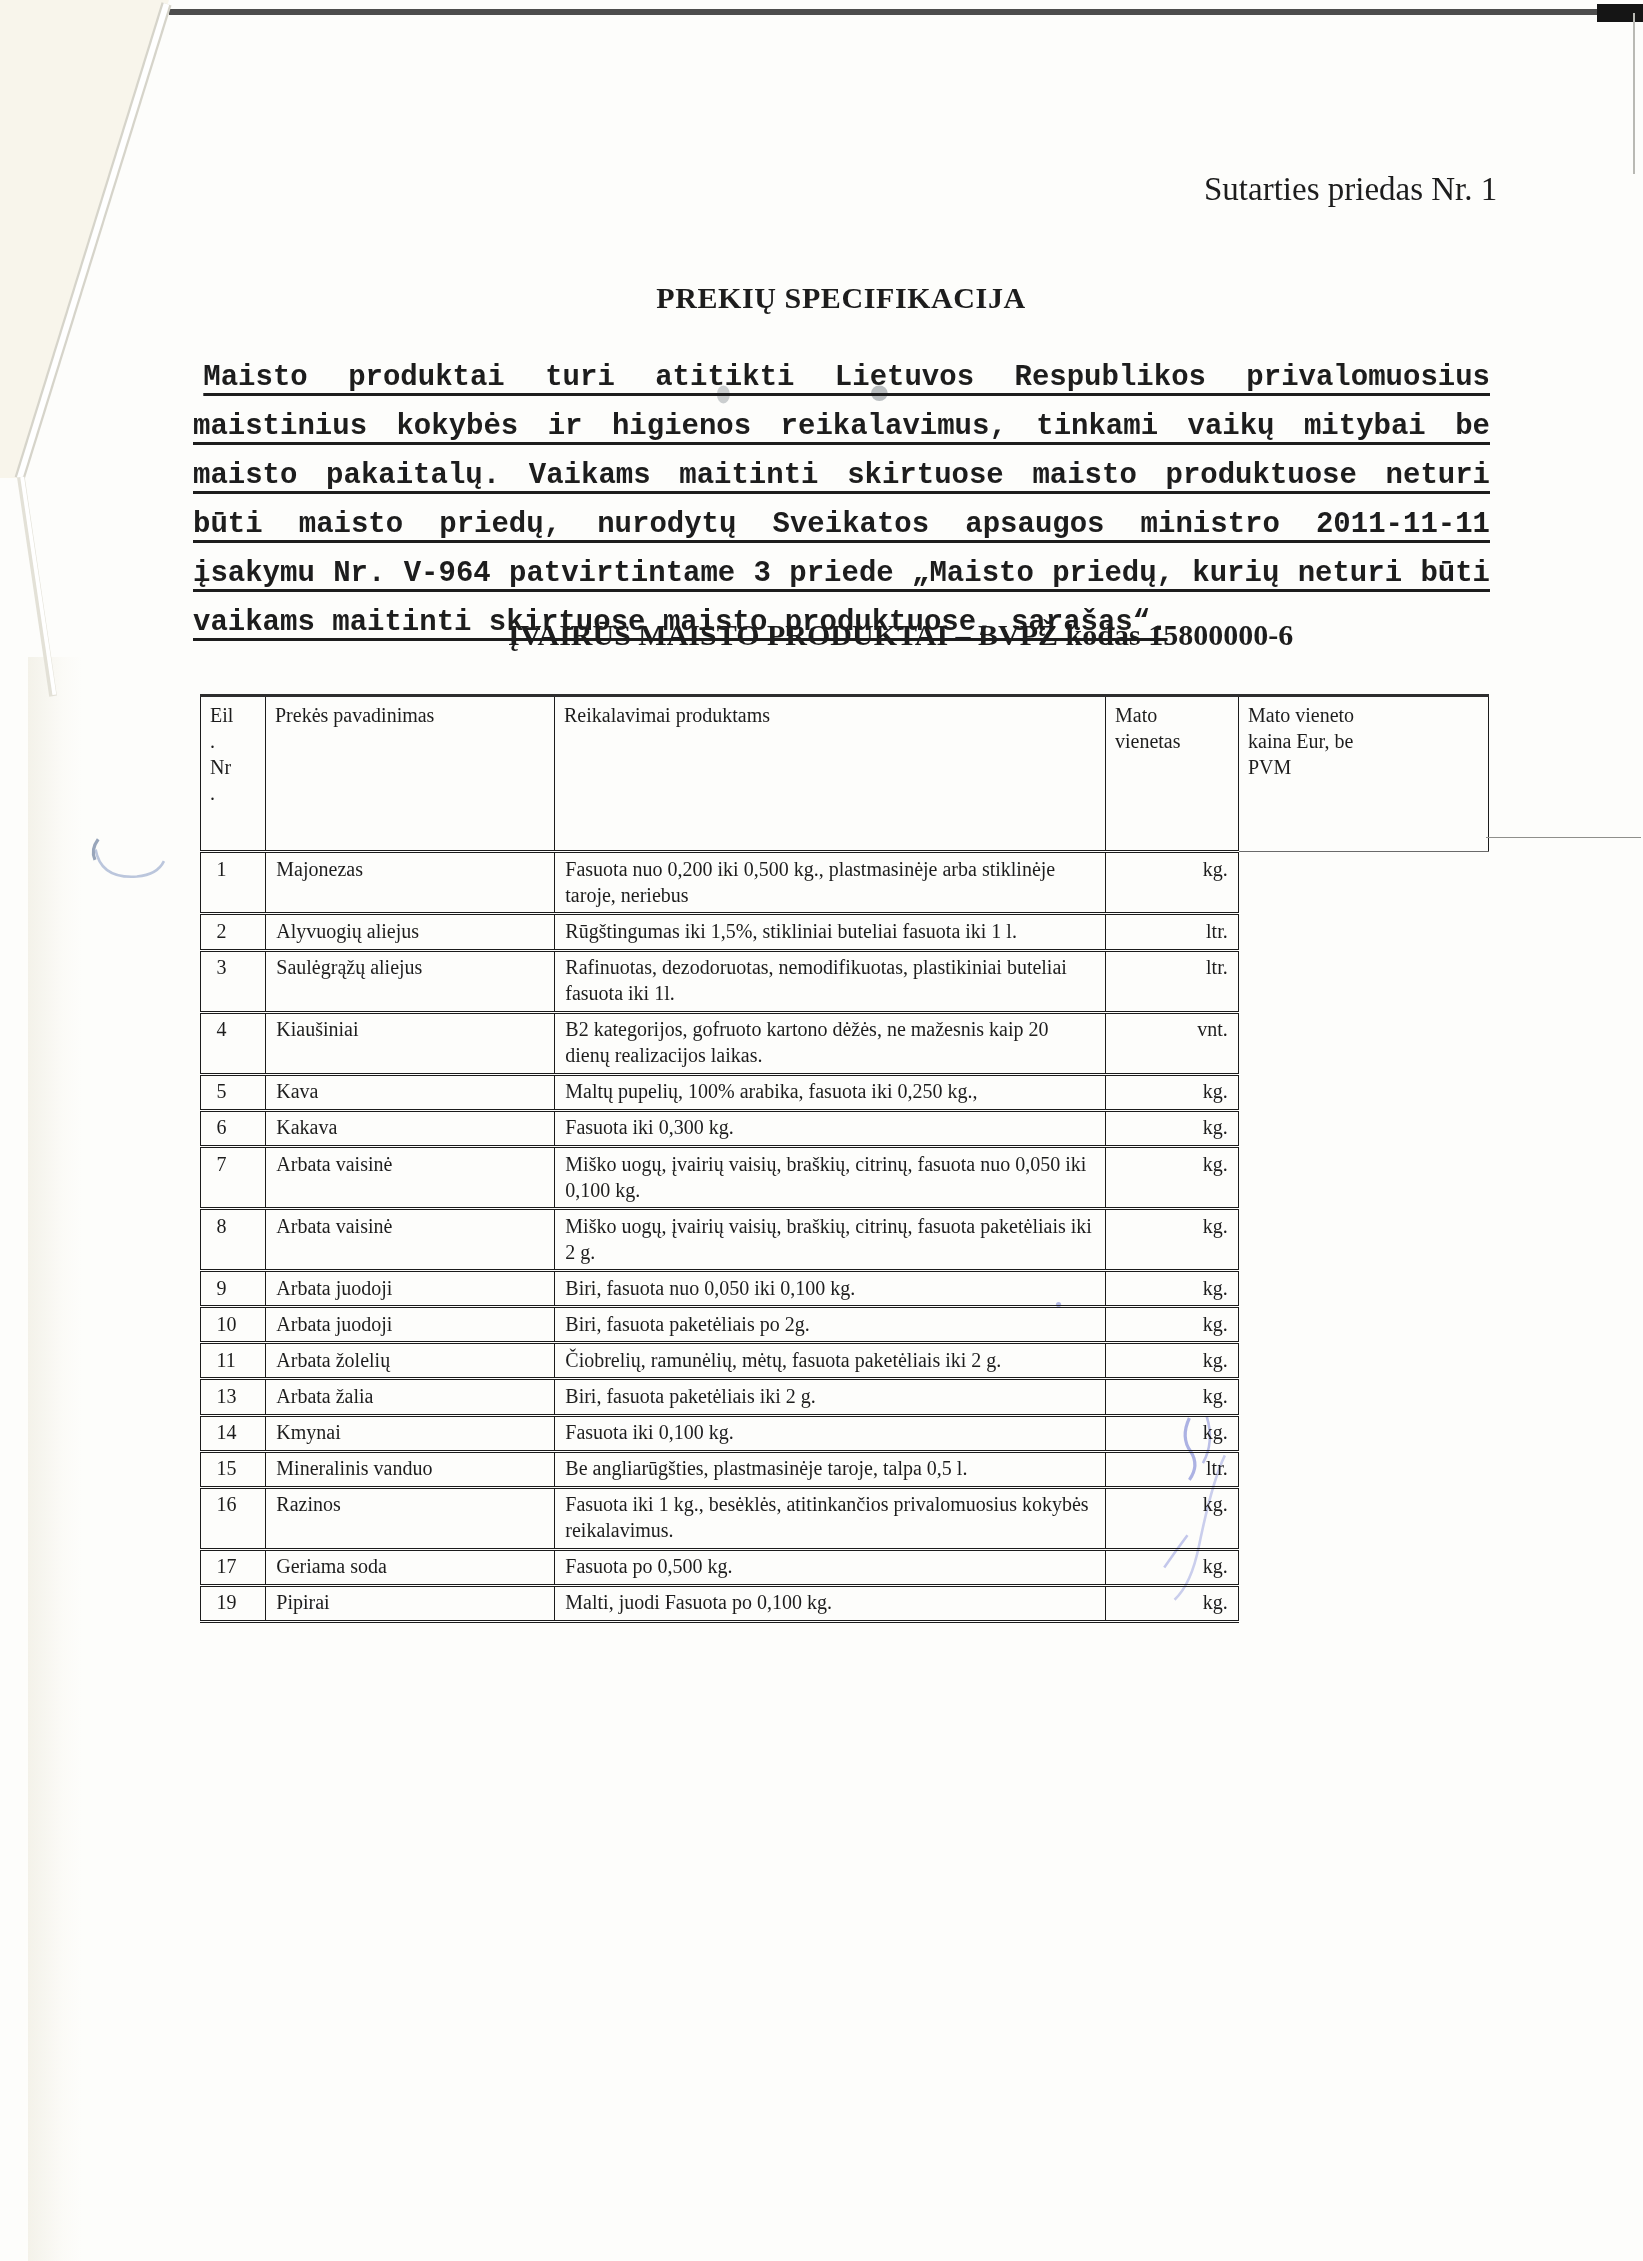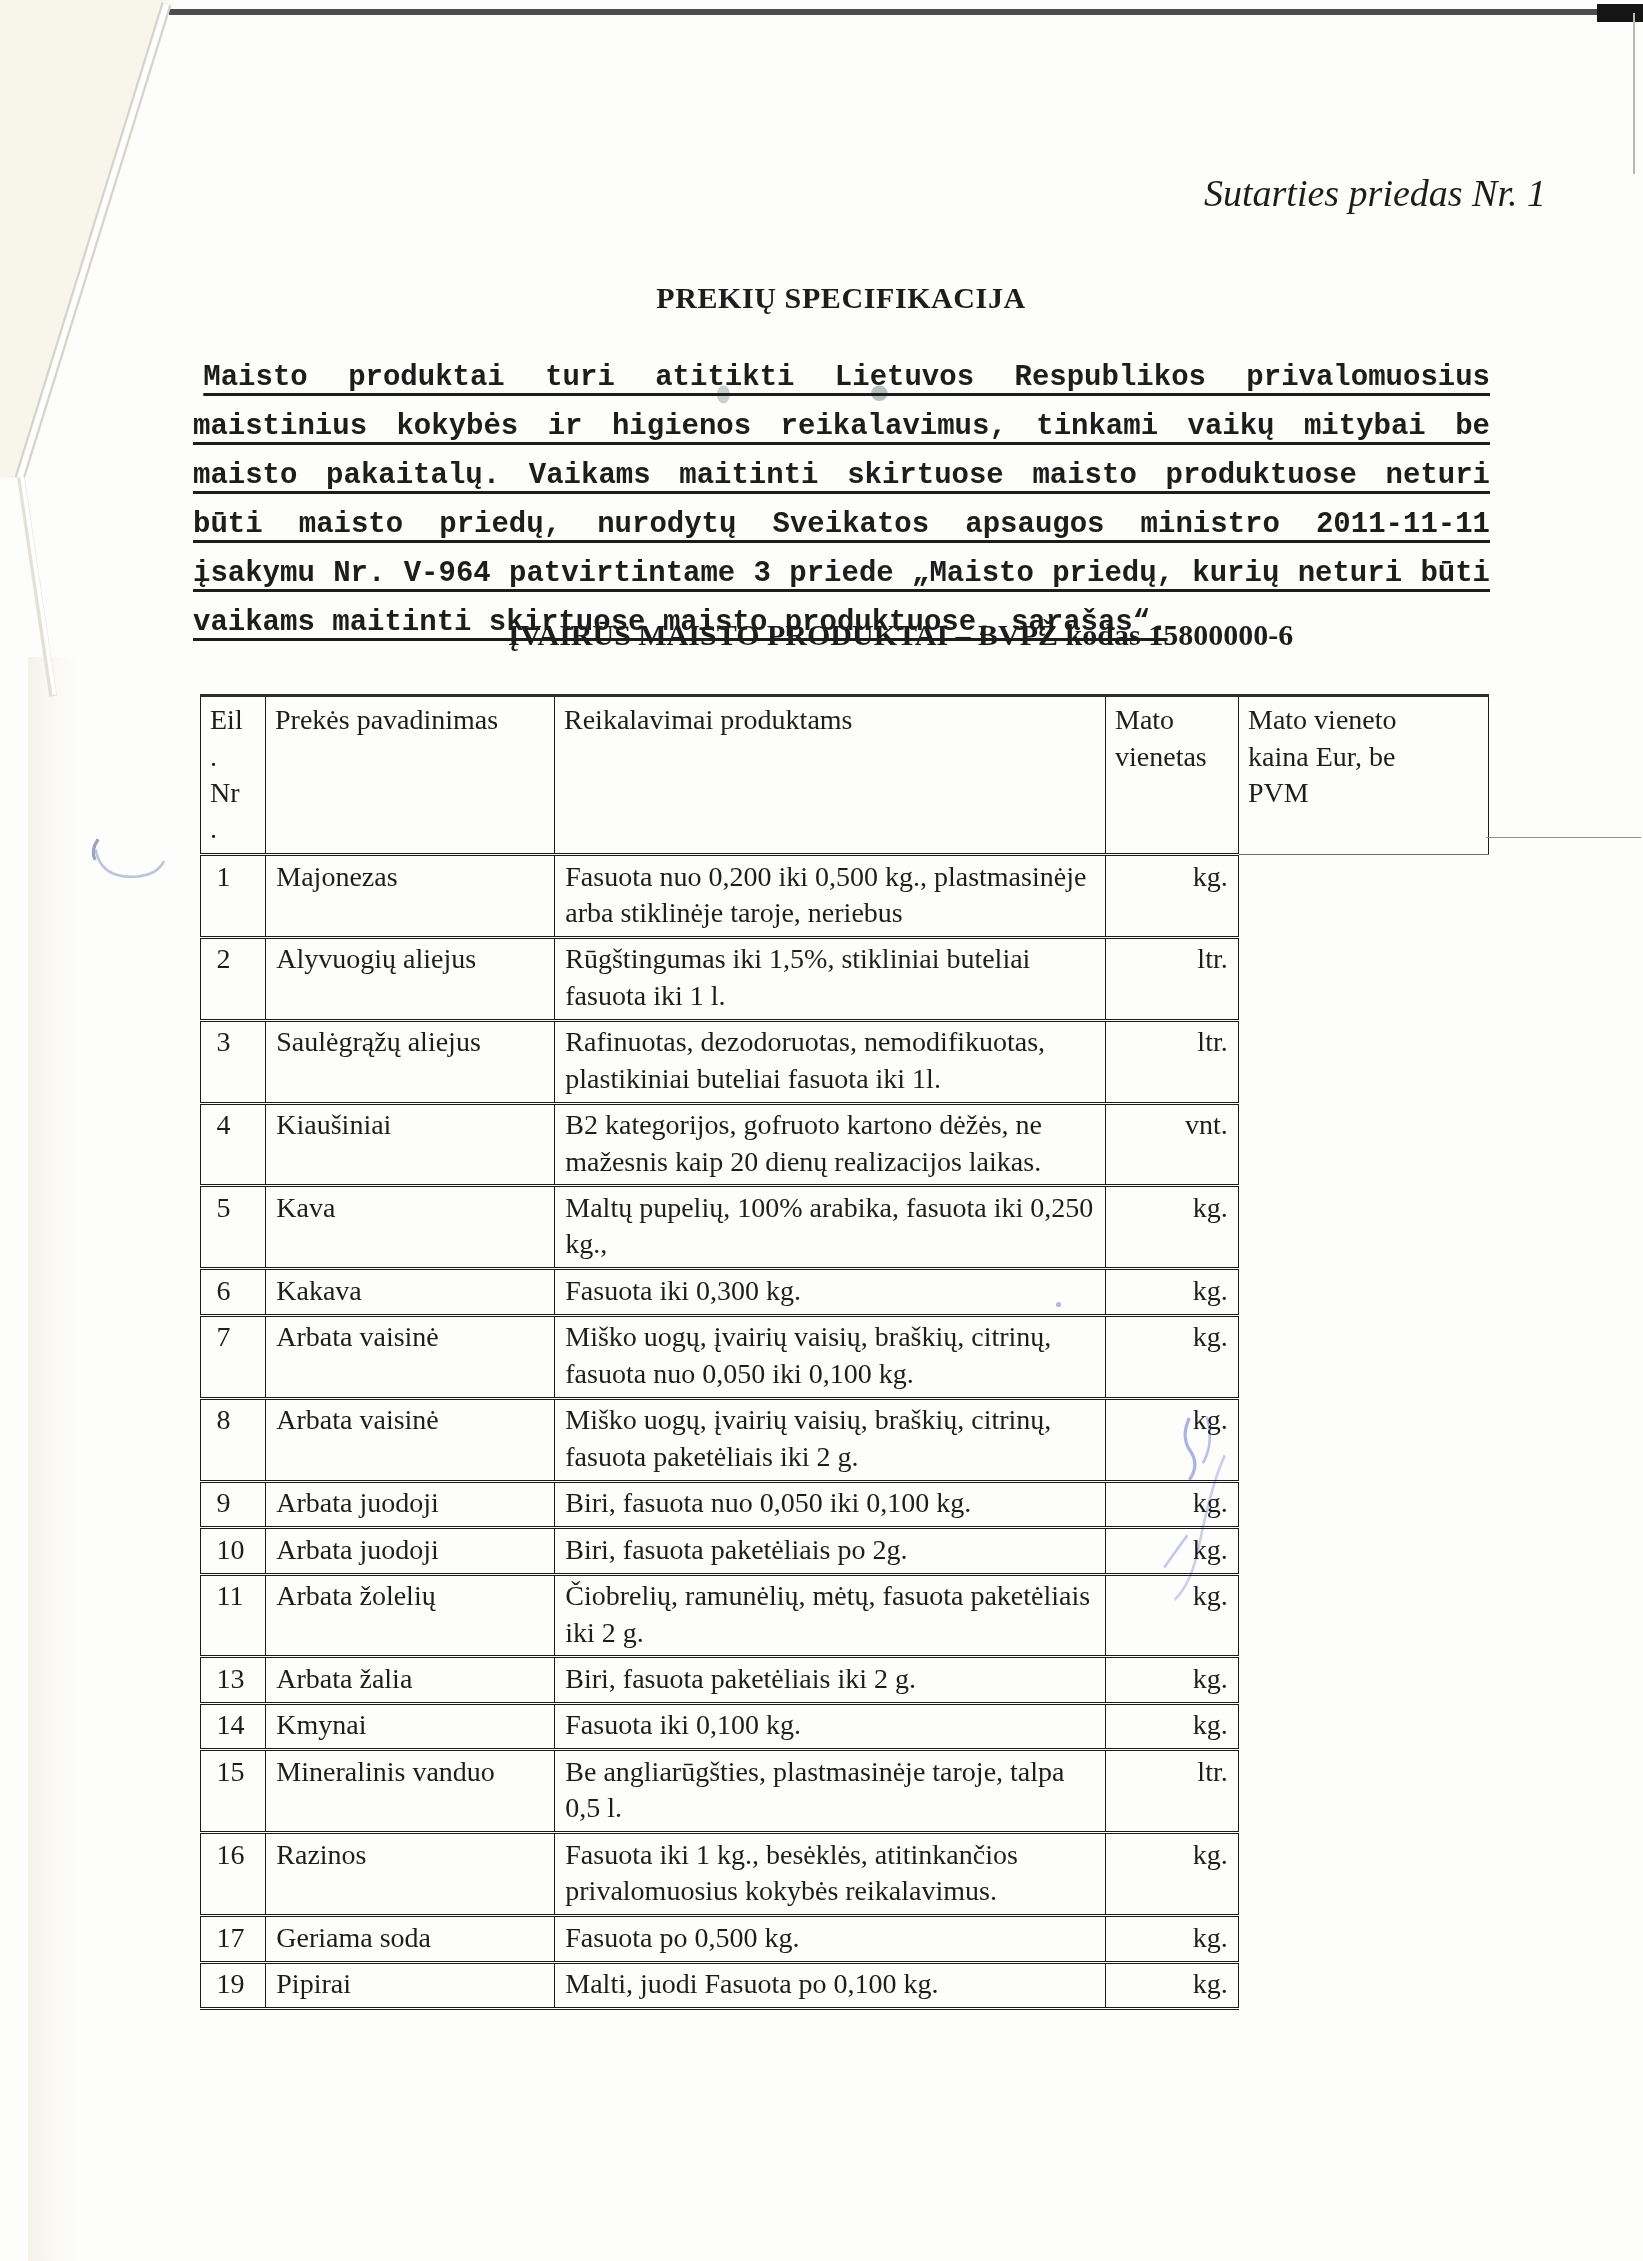--- a/index.html
+++ b/index.html
@@ -18,34 +18,34 @@
     background:#f8f5eb;
     clip-path:polygon(0 0, 169px 0, 23px 478px, 0 478px);
   }
   .left-edge-band {
     position:absolute; left:28px; top:657px; width:54px; height:1604px;
     background:linear-gradient(to right,#f1efe5 0%,#fbfaf6 65%,rgba(253,253,251,0) 100%);
     opacity:.8;
   }
   .artifact-svg { position:absolute; left:0; top:0; pointer-events:none; }
   
-  .corner-note { position:absolute; left:1204px; top:171px; font-size:38px;font-style:italic; }
+  .corner-note { position:absolute; left:1204px; top:171px; font-size:33px; }
   .doc-title { position:absolute; left:0; top:281px; width:1682px; text-align:center; font-size:30px; font-weight:bold; letter-spacing:0.6px; }
   .intro {
     position:absolute; left:193px; top:353px; width:1297px;
     font-size:29px; font-weight:bold; line-height:49px;
     text-align:justify; text-indent:10.3px;
     text-decoration:underline; text-decoration-thickness:2.6px; text-underline-offset:7.7px;font-family:Liberation Mono, monospace;
   }
   .table-title { position:absolute; left:508px; top:618px; font-size:30px; font-weight:bold; }
   
   .spec-table {
     position:absolute; left:200px; top:694px; width:1289px;
     border-collapse:collapse; table-layout:fixed;
-    font-size:28px; line-height:1.3;
+    font-size:20px; line-height:1.3;
   }
   .spec-table th, .spec-table td { vertical-align:top; }
   .spec-table thead th {
     border:1.9px solid #1c1c1c;
     border-top:3.2px solid #2e2e2e;
     border-bottom:3.9px double #1b1b1b;
     font-weight:normal; text-align:left;
     height:143px; padding:5.2px 9px;
   }
   .spec-table thead th.c-unit, .spec-table thead th.c-price { }

